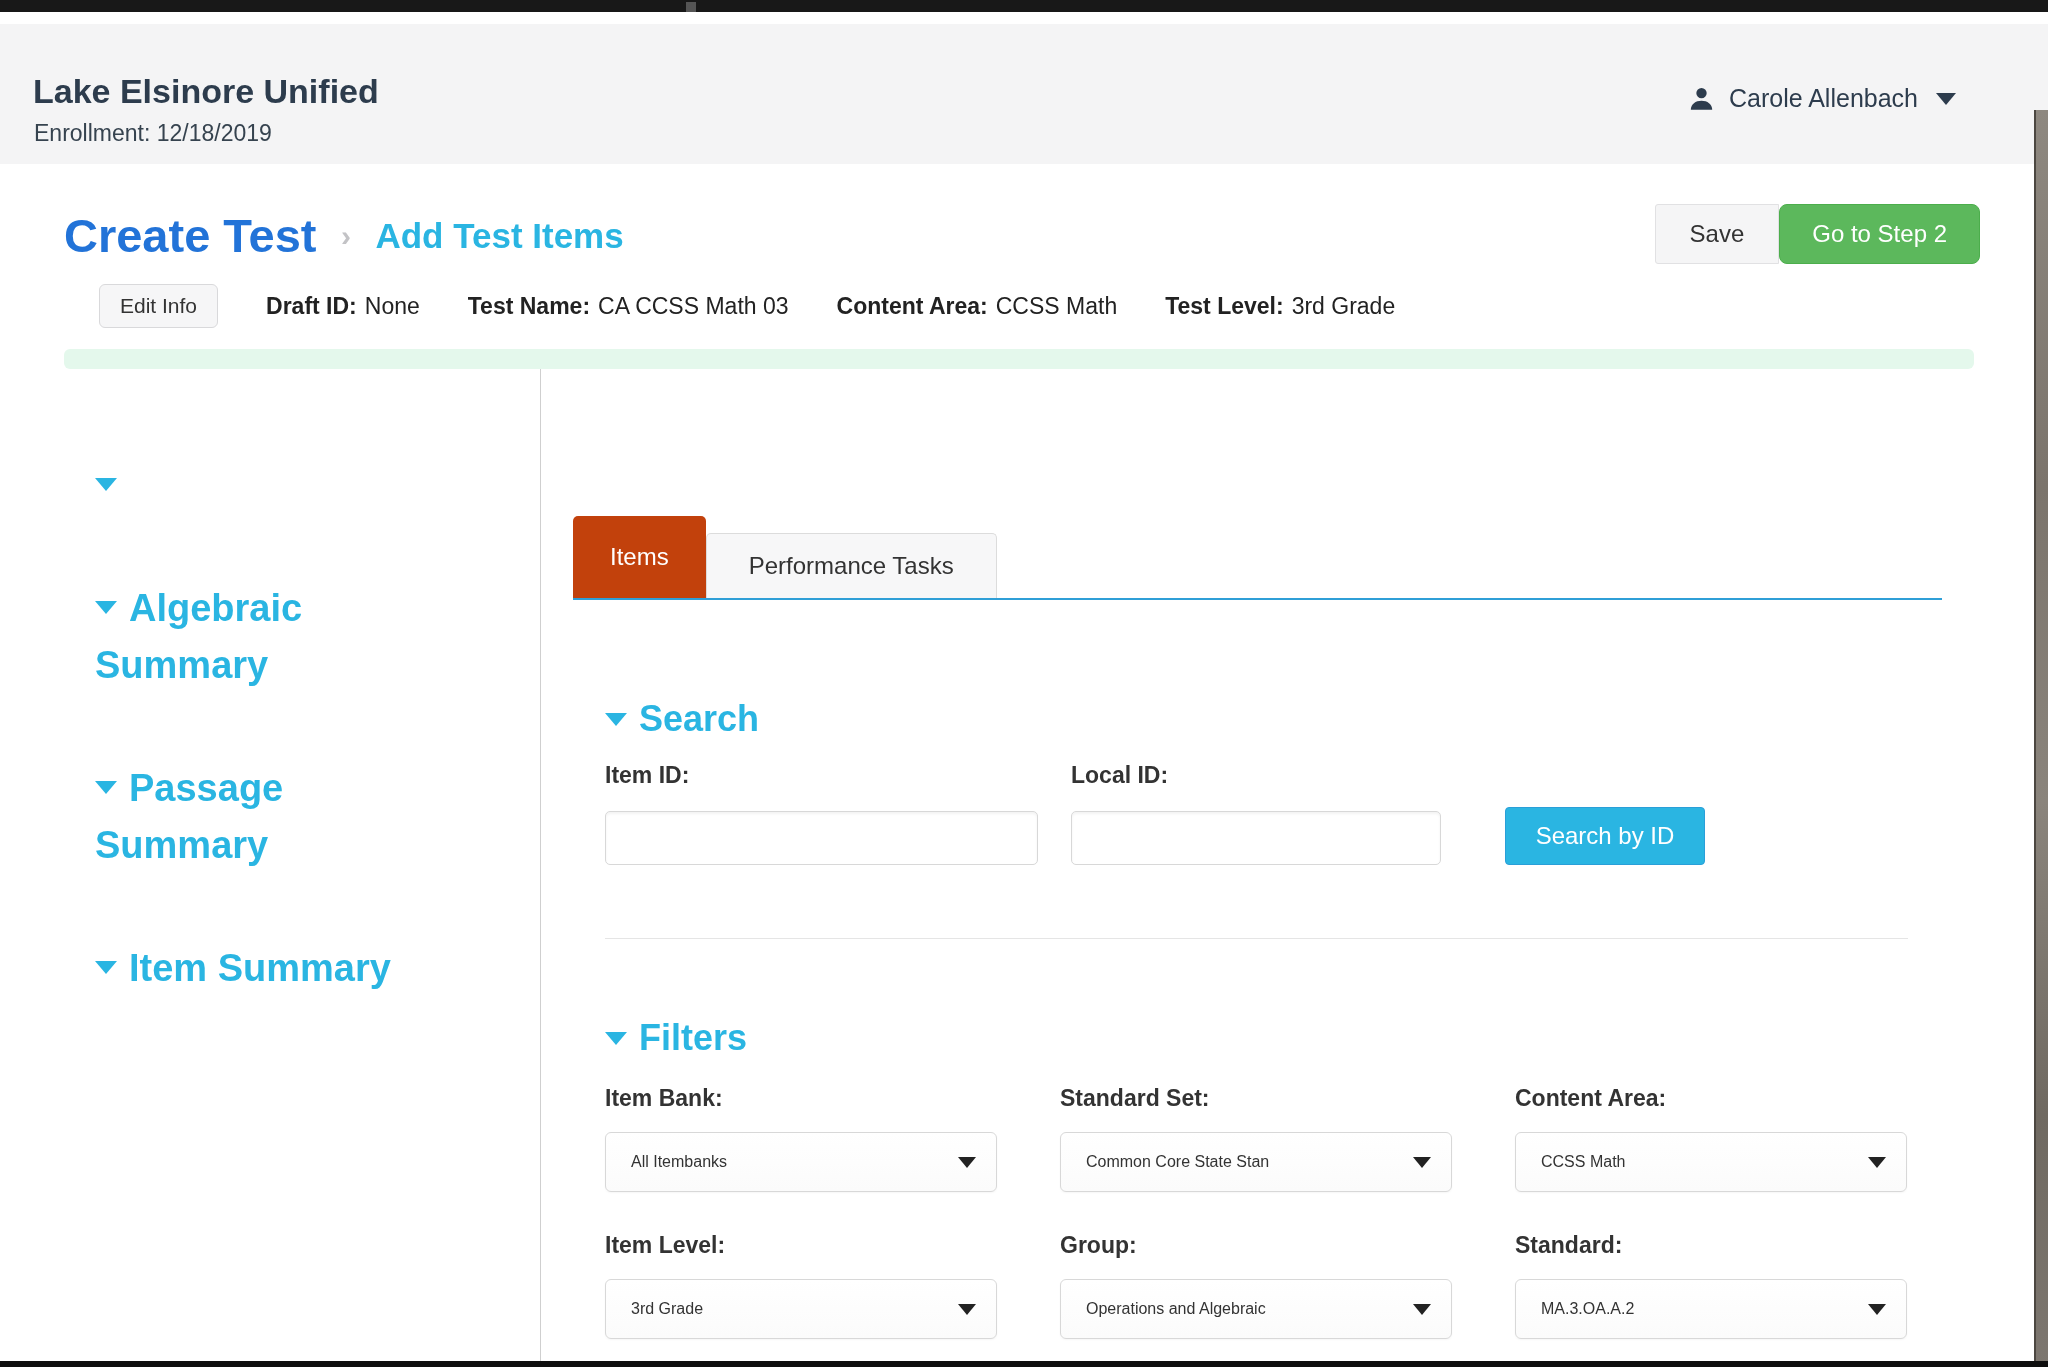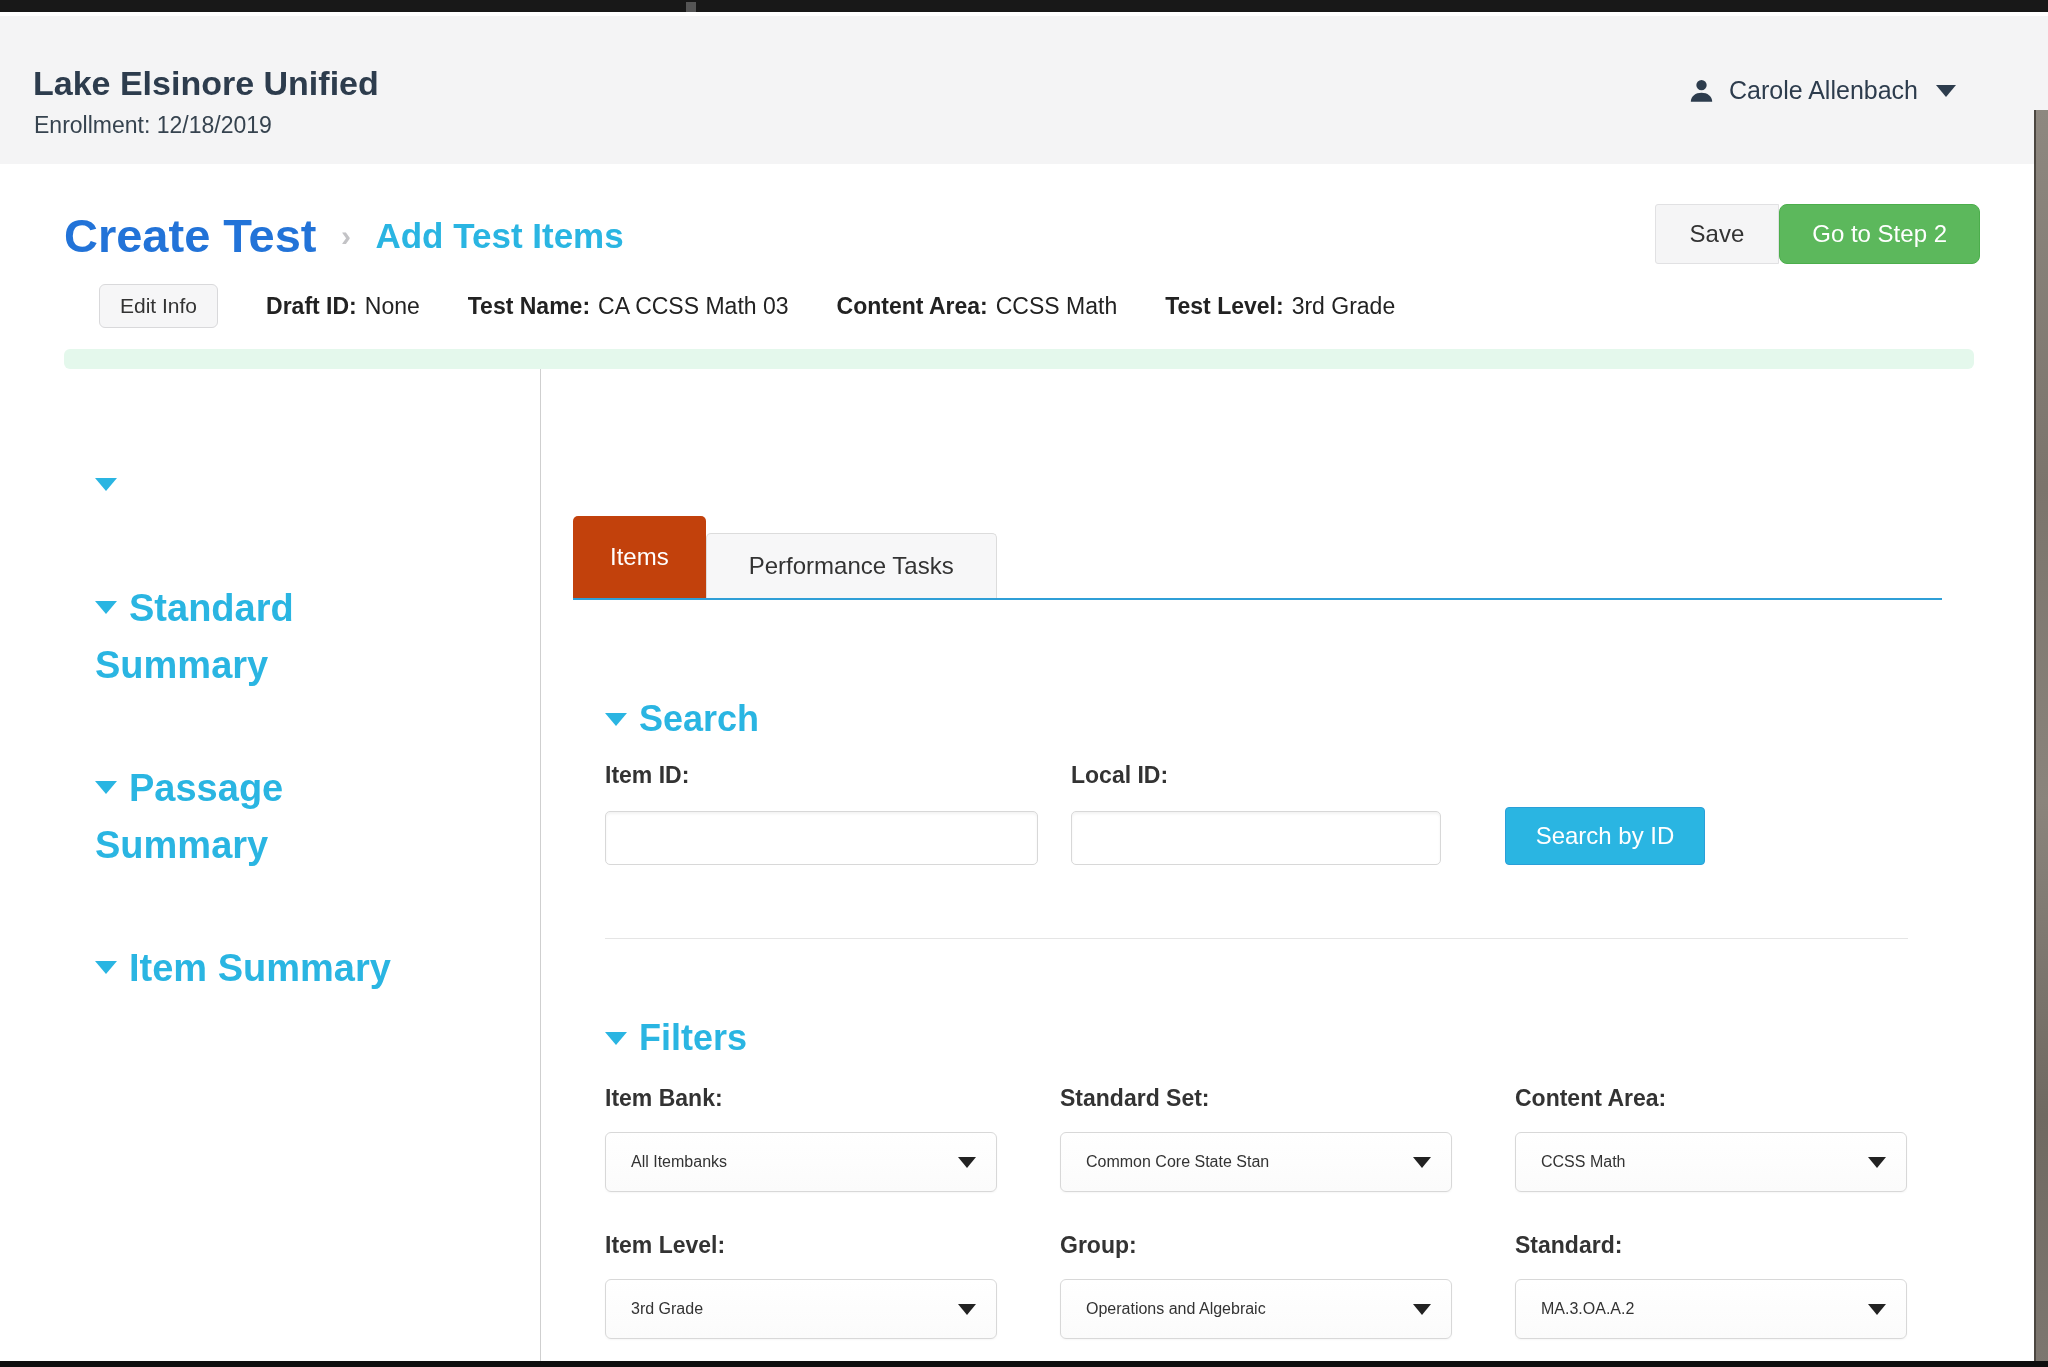--- a/index.html
+++ b/index.html
@@ -10,21 +10,21 @@
   }
   
   .topbar { position:absolute; top:0; left:0; right:0; height:12px; background:#181818; z-index:70; }
   .topbar .tick { position:absolute; left:686px; top:2px; width:10px; height:10px; background:#555; }
   .bottombar { position:absolute; bottom:0; left:0; right:0; height:6px; background:#0e0e0e; z-index:70; }
   .right-strip { position:absolute; top:110px; right:0; bottom:0; width:14px; z-index:65;
     background:linear-gradient(180deg,#8e8880 0%,#7b746c 30%,#8a847c 55%,#6f6961 80%,#7d7770 100%);
     border-left:2px solid #4c4741; }
 
   
-  .header { position:absolute; top:16px; left:0; right:0; height:151px;
+  .header { position:absolute; top:24px; left:0; right:0; height:151px;
     background:#f4f4f5; border-bottom:1px solid #dcdcde; }
   .district { position:absolute; left:33px; top:48px; font-size:34px; font-weight:bold; color:#2d3c4d; }
   .enrollment { position:absolute; left:34px; top:96px; font-size:23px; color:#36434f; }
   .userbox { position:absolute; right:92px; top:60px; display:flex; align-items:center; gap:14px;
     font-size:25px; color:#2d3c4d; cursor:pointer; }
   .user-caret { width:0; height:0; border-left:10px solid transparent; border-right:10px solid transparent;
     border-top:12px solid #2d3c4d; margin-left:4px; }
 
   
   .main { position:absolute; top:164px; left:0; right:0; bottom:0; background:#fff; }
@@ -137,21 +137,21 @@
 
   <div class="greenbar"></div>
 
   <div class="content">
 
     <div class="sidebar">
       <div class="side-item">
         <span class="tri"></span>
       </div>
       <div class="side-item">
-        <span class="tri"></span><span>Standard Summary</span>
+        <span class="tri"></span><span>Algebraic Summary</span>
       </div>
       <div class="side-item">
         <span class="tri"></span><span>Passage Summary</span>
       </div>
       <div class="side-item">
         <span class="tri"></span><span>Item Summary</span>
       </div>
     </div>
 
     <div class="panel">

